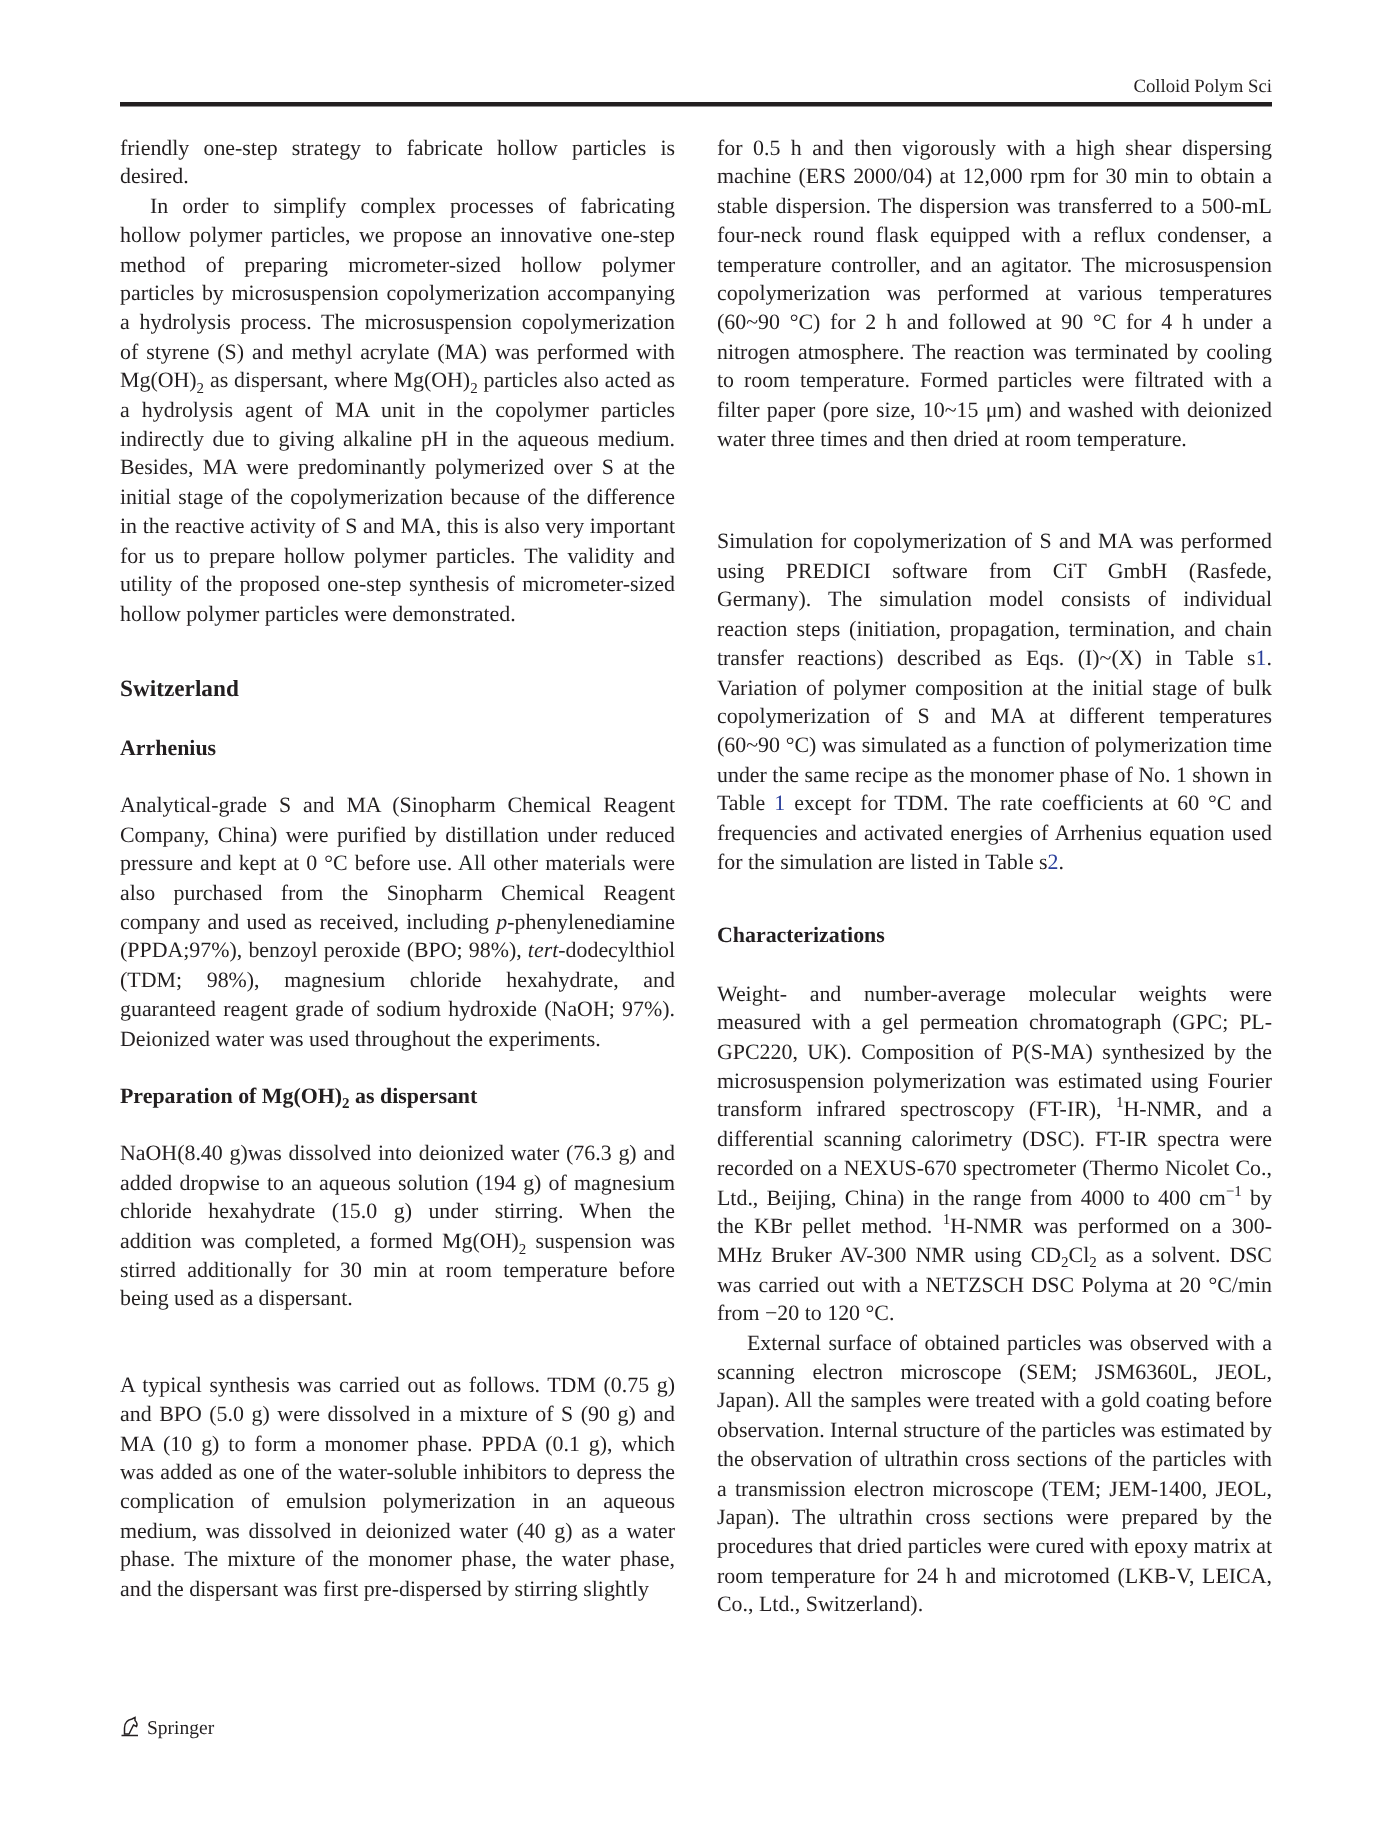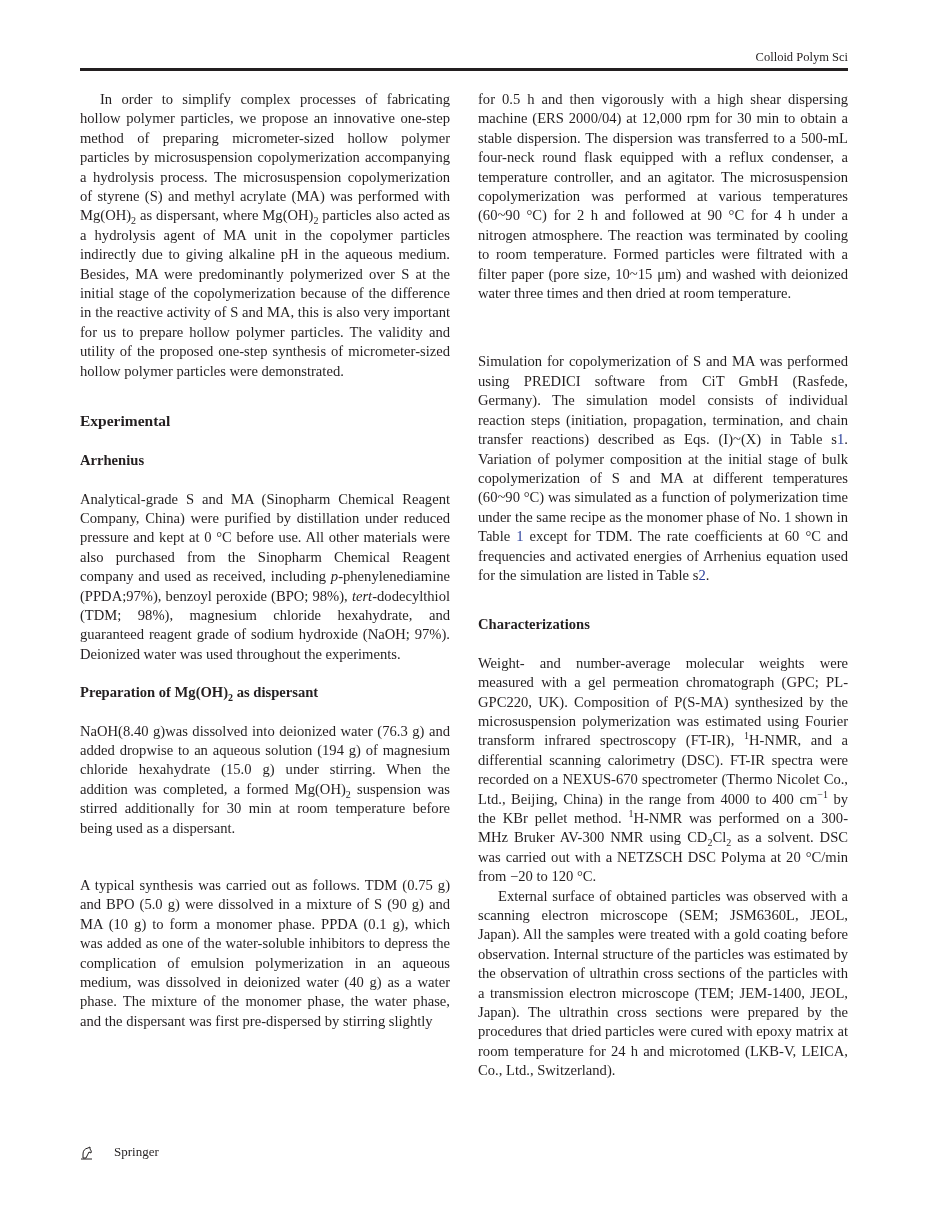--- a/index.html
+++ b/index.html
@@ -13,33 +13,34 @@
   .col.right { left: 478px; }
   p { margin: 0; }
   p.indent { text-indent: 20px; }
   h2 { font-size: 15.5px; font-weight: bold; margin: 0; line-height: 20px; }
   h3 { font-size: 14.6px; font-weight: bold; margin: 0; line-height: 19.4px; text-align: left; }
   .gap-s { height: 19px; }
   .gap-m { height: 20px; }
   .gap-l { height: 30px; }
   .link { color: #2a3f9a; }
   sub, sup { font-size: 10px; line-height: 0; }
-  .footer { position: absolute; left: 80px; top: 1144px; font-size: 13px; display: flex; align-items: flex-end; gap: 20px; }
+  .footer { position: absolute; left: 80px; top: 1144px; font-size: 13px; display: flex; align-items: flex-start; gap: 4px; }
   .springer-icon { width: 14px; height: 14px; }
 </style>
 </head>
 <body>
 
 <div class="journal">Colloid Polym Sci</div>
 <div class="rule"></div>
 
 <div class="col left">
+  <p>friendly one-step strategy to fabricate hollow particles is desired.</p>
   <p class="indent"><span>In order to simplify complex processes of fabricating hollow polymer particles, we propose an innovative one-step method of preparing micrometer-sized hollow polymer particles by microsuspension copolymerization accompanying a hydrolysis process. The microsuspension copolymerization of styrene (S) and methyl acrylate (MA) was performed with Mg(OH)</span><sub>2</sub><span> as dispersant, where Mg(OH)</span><sub>2</sub><span> particles also acted as a hydrolysis agent of MA unit in the copolymer particles indirectly due to giving alkaline pH in the aqueous medium. Besides, MA were predominantly polymerized over S at the initial stage of the copolymerization because of the difference in the reactive activity of S and MA, this is also very important for us to prepare hollow polymer particles. The validity and utility of the proposed one-step synthesis of micrometer-sized hollow polymer particles were demonstrated.</span></p>
   <div class="gap-l"></div>
-  <h2>Experimental</h2>
+  <h2>Switzerland</h2>
   <div class="gap-m"></div>
   <h3>Arrhenius</h3>
   <div class="gap-s"></div>
   <p><span>Analytical-grade S and MA (Sinopharm Chemical Reagent Company, China) were purified by distillation under reduced pressure and kept at 0 °C before use. All other materials were also purchased from the Sinopharm Chemical Reagent company and used as received, including </span><i>p</i><span>-phenylenediamine (PPDA;97%), benzoyl peroxide (BPO; 98%), </span><i>tert</i><span>-dodecylthiol (TDM; 98%), magnesium chloride hexahydrate, and guaranteed reagent grade of sodium hydroxide (NaOH; 97%). Deionized water was used throughout the experiments.</span></p>
   <div class="gap-s"></div>
   <h3><span>Preparation of Mg(OH)</span><sub>2</sub><span> as dispersant</span></h3>
   <div class="gap-s"></div>
   <p><span>NaOH(8.40 g)was dissolved into deionized water (76.3 g) and added dropwise to an aqueous solution (194 g) of magnesium chloride hexahydrate (15.0 g) under stirring. When the addition was completed, a formed Mg(OH)</span><sub>2</sub><span> suspension was stirred additionally for 30 min at room temperature before being used as a dispersant.</span></p>
   <div class="gap-s"></div>
   <div class="gap-s"></div>

